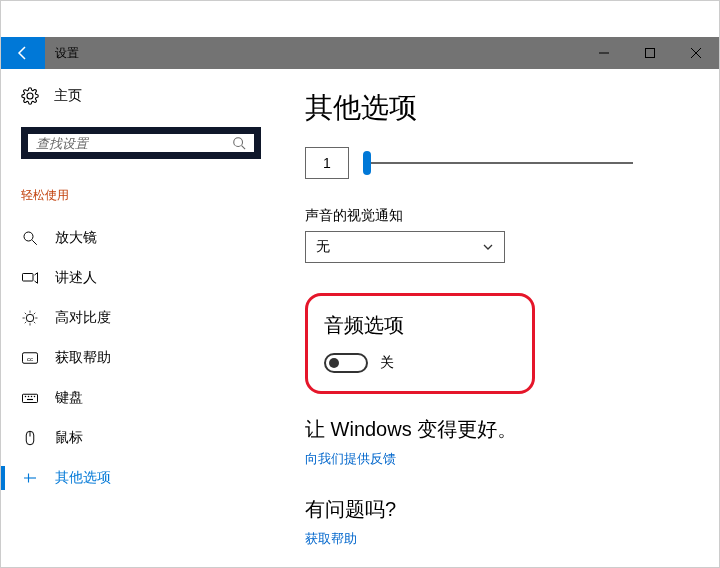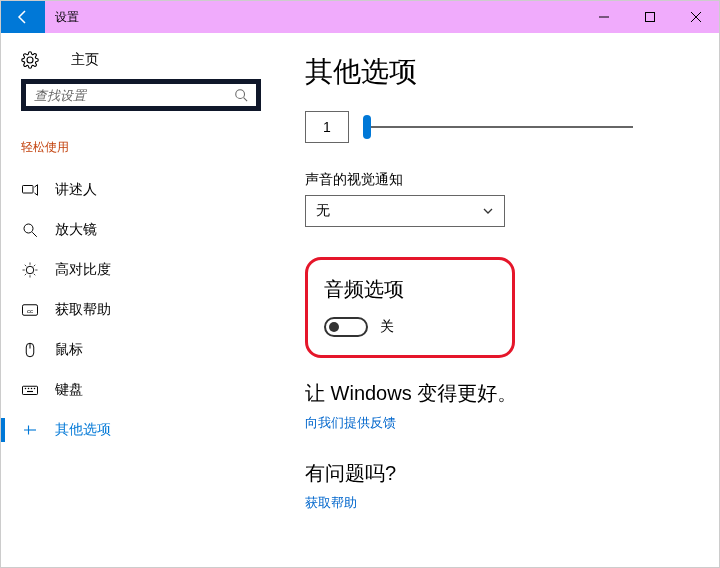--- a/index.html
+++ b/index.html
@@ -1,47 +1,47 @@
 <!DOCTYPE html>
 <html><head>
 <meta charset="utf-8">
 <style>
   * { box-sizing: border-box; margin: 0; padding: 0; font-family: "Microsoft YaHei", "Segoe UI", sans-serif; }
   body { width: 720px; height: 568px; background: #fff; overflow: hidden; border: 1px solid #ccc; }
-  .titlebar { height: 32px; display: flex; align-items: stretch; background: #f0abfc; }
+  .titlebar { height: 32px; display: flex; align-items: stretch; background: #737373; margin-top: 36px; }
   .back-btn { width: 44px; background: #0078d7; display: flex; align-items: center; justify-content: center; }
   .back-btn svg { width: 16px; height: 16px; }
   .title-text { flex: 0 0 auto; padding: 0 10px; font-size: 12px; display: flex; align-items: center; color: #000; }
   .title-spacer { flex: 1; }
   .win-controls { display: flex; }
   .win-btn { width: 46px; display: flex; align-items: center; justify-content: center; }
   .win-btn svg { width: 10px; height: 10px; }
   .body { display: flex; height: calc(100% - 32px); }
   .sidebar { width: 280px; padding: 18px 20px 0 20px; }
-  .home-row { display: flex; align-items: center; gap: 32px; margin-bottom: 10px; }
+  .home-row { display: flex; align-items: center; gap: 15px; margin-bottom: 22px; }
   .home-row .icon { width: 18px; display: flex; justify-content: center; }
   .home-label { font-size: 14px; }
-  .searchbox { display: flex; align-items: center; border: 5px solid #0f172a; height: 32px; padding: 0 8px; margin-bottom: 28px; }
+  .searchbox { display: flex; align-items: center; border: 7px solid #0f172a; height: 32px; padding: 0 8px; margin-bottom: 28px; }
   .searchbox input { border: none; outline: none; flex: 1; font-size: 13px; font-family: inherit; }
   .searchbox input::placeholder { color: #666; font-style: italic; }
   .section-label { color: #c2410c; font-size: 12px; margin-bottom: 14px; }
   .nav-item { display: flex; align-items: center; gap: 16px; height: 40px; font-size: 14px; cursor: pointer; }
   .nav-item .icon { width: 18px; display: flex; justify-content: center; }
   .nav-item.active { color: #0078d7; position: relative; }
   .nav-item.active::before { content: ""; position: absolute; left: -20px; top: 8px; bottom: 8px; width: 4px; background: #0078d7; }
   .main { flex: 1; padding: 20px 40px 0 24px; overflow: hidden; }
   .page-title { font-size: 28px; font-weight: 400; margin-bottom: 20px; }
   .slider-row { display: flex; align-items: center; gap: 14px; margin-bottom: 28px; }
   .num-box { border: 1px solid #666; width: 44px; height: 32px; display: flex; align-items: center; justify-content: center; font-size: 14px; }
   .slider { position: relative; width: 270px; height: 24px; }
   .slider-track { position: absolute; top: 50%; left: 0; right: 0; height: 2px; background: #666; transform: translateY(-50%); }
   .slider-thumb { position: absolute; left: 0; top: 50%; width: 8px; height: 24px; background: #0078d7; border-radius: 4px; transform: translate(0, -50%); }
   .label-sm { font-size: 14px; color: #000; margin-bottom: 6px; }
   .select { border: 1px solid #666; width: 200px; height: 32px; display: flex; align-items: center; justify-content: space-between; padding: 0 10px; font-size: 14px; margin-bottom: 30px; }
-  .highlight-box { border: 3px solid #e5162a; border-radius: 16px; padding: 16px 20px 18px 16px; width: 210px; margin-bottom: 22px; }
+  .highlight-box { border: 3px solid #e5162a; border-radius: 16px; padding: 16px 20px 18px 16px; width: 230px; margin-bottom: 22px; }
   .section-h { font-size: 20px; font-weight: 400; margin-bottom: 14px; }
   .toggle-row { display: flex; align-items: center; gap: 12px; }
   .toggle { width: 44px; height: 20px; border: 2px solid #333; border-radius: 10px; position: relative; }
   .toggle .knob { width: 10px; height: 10px; background: #333; border-radius: 50%; position: absolute; left: 3px; top: 50%; transform: translateY(-50%); }
   .toggle-label { font-size: 14px; }
   .link { color: #0066cc; font-size: 13px; }
   .qa-h { font-size: 20px; font-weight: 400; margin-bottom: 6px; }
   .block { margin-bottom: 28px; }
   svg { display: block; }
 </style>
@@ -95,34 +95,34 @@
             <line x1="11" y1="11" x2="15" y2="15" stroke="#666" stroke-width="1.2"></line>
           </svg>
       </span>
     </div>
 
     <div class="section-label">轻松使用</div>
 
     <div class="nav-item">
       <span class="icon">
         <svg width="18" height="18" viewBox="0 0 24 24">
+            <circle cx="10" cy="10" r="6" stroke="#000" stroke-width="1.3" fill="none"></circle>
+            <line x1="15" y1="15" x2="21" y2="21" stroke="#000" stroke-width="1.3"></line>
+          </svg>
+      </span>
+      <span>放大镜</span>
+    </div>
+    <div class="nav-item">
+      <span class="icon">
+        <svg width="18" height="18" viewBox="0 0 24 24">
             <rect x="2" y="6" width="14" height="10" rx="1" stroke="#000" stroke-width="1.3" fill="none"></rect>
             <path d="M18 8 L22 5 L22 19 L18 16" stroke="#000" stroke-width="1.3" fill="none"></path>
           </svg>
       </span>
       <span>讲述人</span>
-    </div>
-    <div class="nav-item">
-      <span class="icon">
-        <svg width="18" height="18" viewBox="0 0 24 24">
-            <circle cx="10" cy="10" r="6" stroke="#000" stroke-width="1.3" fill="none"></circle>
-            <line x1="15" y1="15" x2="21" y2="21" stroke="#000" stroke-width="1.3"></line>
-          </svg>
-      </span>
-      <span>放大镜</span>
     </div>
     <div class="nav-item">
       <span class="icon">
         <svg width="18" height="18" viewBox="0 0 24 24">
             <circle cx="12" cy="12" r="5" stroke="#000" stroke-width="1.3" fill="none"></circle>
             <line x1="12" y1="2" x2="12" y2="5" stroke="#000"></line>
             <line x1="12" y1="19" x2="12" y2="22" stroke="#000"></line>
             <line x1="2" y1="12" x2="5" y2="12" stroke="#000"></line>
             <line x1="19" y1="12" x2="22" y2="12" stroke="#000"></line>
             <line x1="5" y1="5" x2="7" y2="7" stroke="#000"></line>
@@ -138,38 +138,38 @@
         <svg width="18" height="18" viewBox="0 0 24 24">
             <rect x="2" y="5" width="20" height="14" rx="2" stroke="#000" stroke-width="1.3" fill="none"></rect>
             <text x="12" y="16" font-size="8" text-anchor="middle" fill="#000">cc</text>
           </svg>
       </span>
       <span>获取帮助</span>
     </div>
     <div class="nav-item">
       <span class="icon">
         <svg width="18" height="18" viewBox="0 0 24 24">
-            <rect x="7" y="3" width="10" height="18" rx="5" stroke="#000" stroke-width="1.3" fill="none"></rect>
-            <line x1="12" y1="3" x2="12" y2="10" stroke="#000" stroke-width="1.3"></line>
-          </svg>
-      </span>
-      <span>鼠标</span>
-    </div>
-    <div class="nav-item">
-      <span class="icon">
-        <svg width="18" height="18" viewBox="0 0 24 24">
             <rect x="2" y="7" width="20" height="11" rx="1" stroke="#000" stroke-width="1.3" fill="none"></rect>
             <line x1="6" y1="10" x2="6" y2="10" stroke="#000" stroke-width="2" stroke-linecap="round"></line>
             <line x1="10" y1="10" x2="10" y2="10" stroke="#000" stroke-width="2" stroke-linecap="round"></line>
             <line x1="14" y1="10" x2="14" y2="10" stroke="#000" stroke-width="2" stroke-linecap="round"></line>
             <line x1="18" y1="10" x2="18" y2="10" stroke="#000" stroke-width="2" stroke-linecap="round"></line>
             <line x1="8" y1="14" x2="16" y2="14" stroke="#000" stroke-width="1.5"></line>
           </svg>
       </span>
       <span>键盘</span>
+    </div>
+    <div class="nav-item">
+      <span class="icon">
+        <svg width="18" height="18" viewBox="0 0 24 24">
+            <rect x="7" y="3" width="10" height="18" rx="5" stroke="#000" stroke-width="1.3" fill="none"></rect>
+            <line x1="12" y1="3" x2="12" y2="10" stroke="#000" stroke-width="1.3"></line>
+          </svg>
+      </span>
+      <span>鼠标</span>
     </div>
     <div class="nav-item active">
       <span class="icon">
         <svg width="18" height="18" viewBox="0 0 24 24">
             <path d="M4 12 L10 12 L10 6 M4 12 L10 12 L10 18" stroke="#0078d7" stroke-width="1.5" fill="none"></path>
             <line x1="10" y1="12" x2="20" y2="12" stroke="#0078d7" stroke-width="1.5"></line>
           </svg>
       </span>
       <span>其他选项</span>
     </div>

